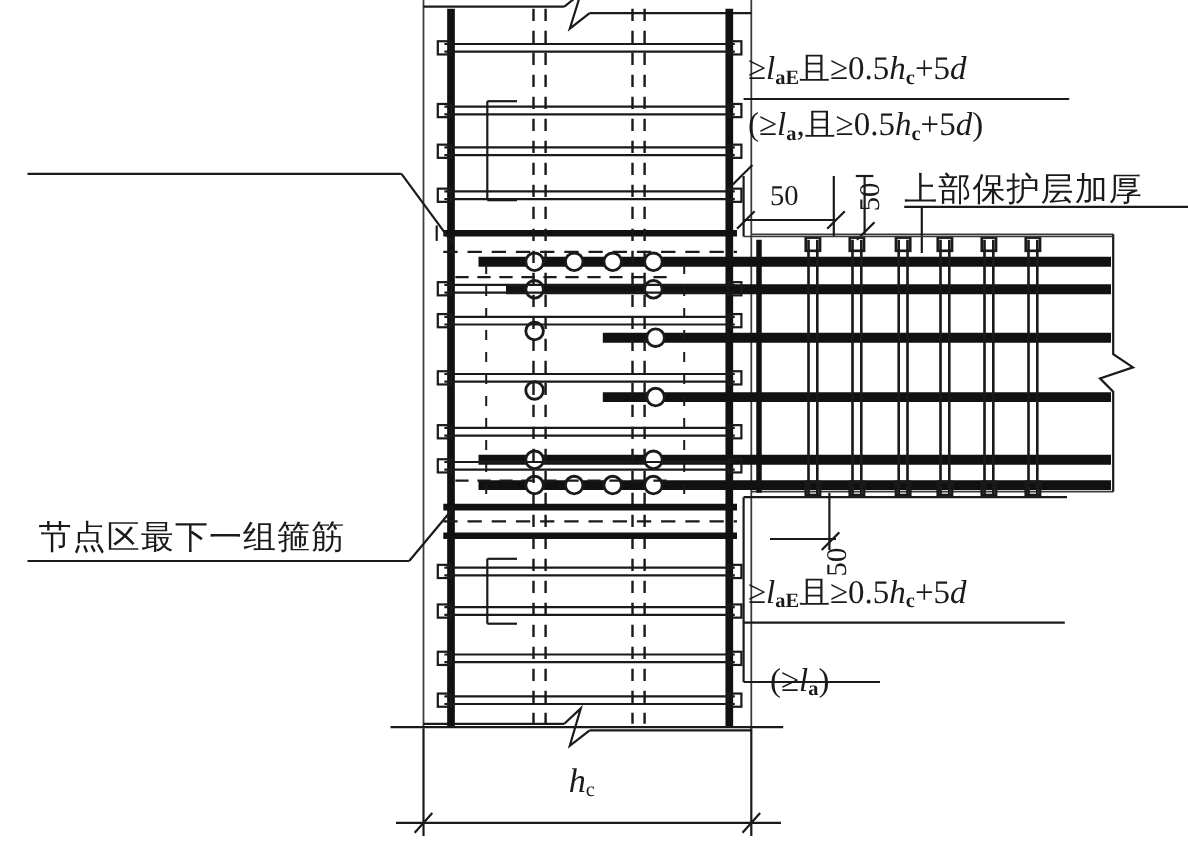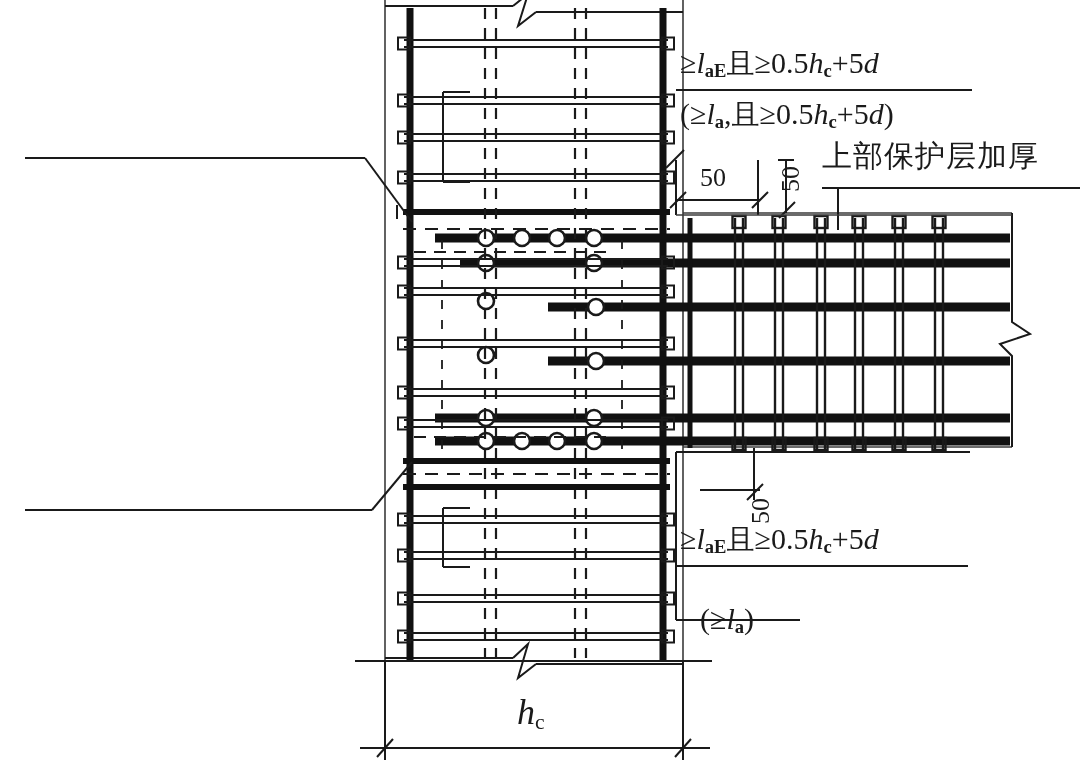--- a/index.html
+++ b/index.html
@@ -10,21 +10,21 @@
 
   .lbl{position:absolute;white-space:nowrap;line-height:1;}
   .cjk{font-family:"DejaVu Sans","Liberation Sans",sans-serif;font-weight:500;}
 
   .note-cn{font-size:30px;letter-spacing:1px;}
   .formula{font-size:30px;}
   .formula i{font-style:italic;}
   .formula sub{font-size:0.62em;font-style:normal;vertical-align:-0.22em;font-weight:bold;}
   .cjk-in{font-family:"DejaVu Sans","Liberation Sans",sans-serif;font-size:28px;}
   .dim{font-size:26px;}
-  .hc{font-size:36px;font-style:italic;}
+  .hc{font-size:31px;font-style:italic;}
   .hc sub{font-size:0.6em;font-style:normal;vertical-align:-0.22em;}
   .rot90{transform:rotate(-90deg);transform-origin:left top;}
 </style>
 </head>
 <body>
 
 <div id="stage">
 
 <svg id="dwg" viewBox="0 0 1080 781">
   <defs>
@@ -350,22 +350,23 @@
     <line x1="377" y1="757" x2="393" y2="739"></line>
     <line x1="675" y1="757" x2="691" y2="739"></line>
   </g>
 
   <g stroke="#1a1a1a" stroke-width="2">
     <line x1="355" y1="661" x2="712" y2="661"></line>
   </g>
 </svg>
 
 
-
-<div class="lbl note-cn cjk" style="left:822px;top:141px;">上部保护层加厚</div>
+<div class="lbl note-cn cjk" style="left:35px;top:474px;">节点区最下一组箍筋</div>
+
+<div class="lbl note-cn cjk" style="left:822px;top:158px;">上部保护层加厚</div>
 
 <div class="lbl formula" style="left:680px;top:48px;">
   <span>≥</span><i>l</i><sub>aE</sub><span class="cjk-in">且</span><span>≥</span>0.5<i>h</i><sub>c</sub>+5<i>d</i>
 </div>
 
 <div class="lbl formula" style="left:680px;top:99px;">
   (<span>≥</span><i>l</i><sub>a</sub>,<span class="cjk-in">且</span><span>≥</span>0.5<i>h</i><sub>c</sub>+5<i>d</i>)
 </div>
 
 <div class="lbl formula" style="left:680px;top:524px;">

